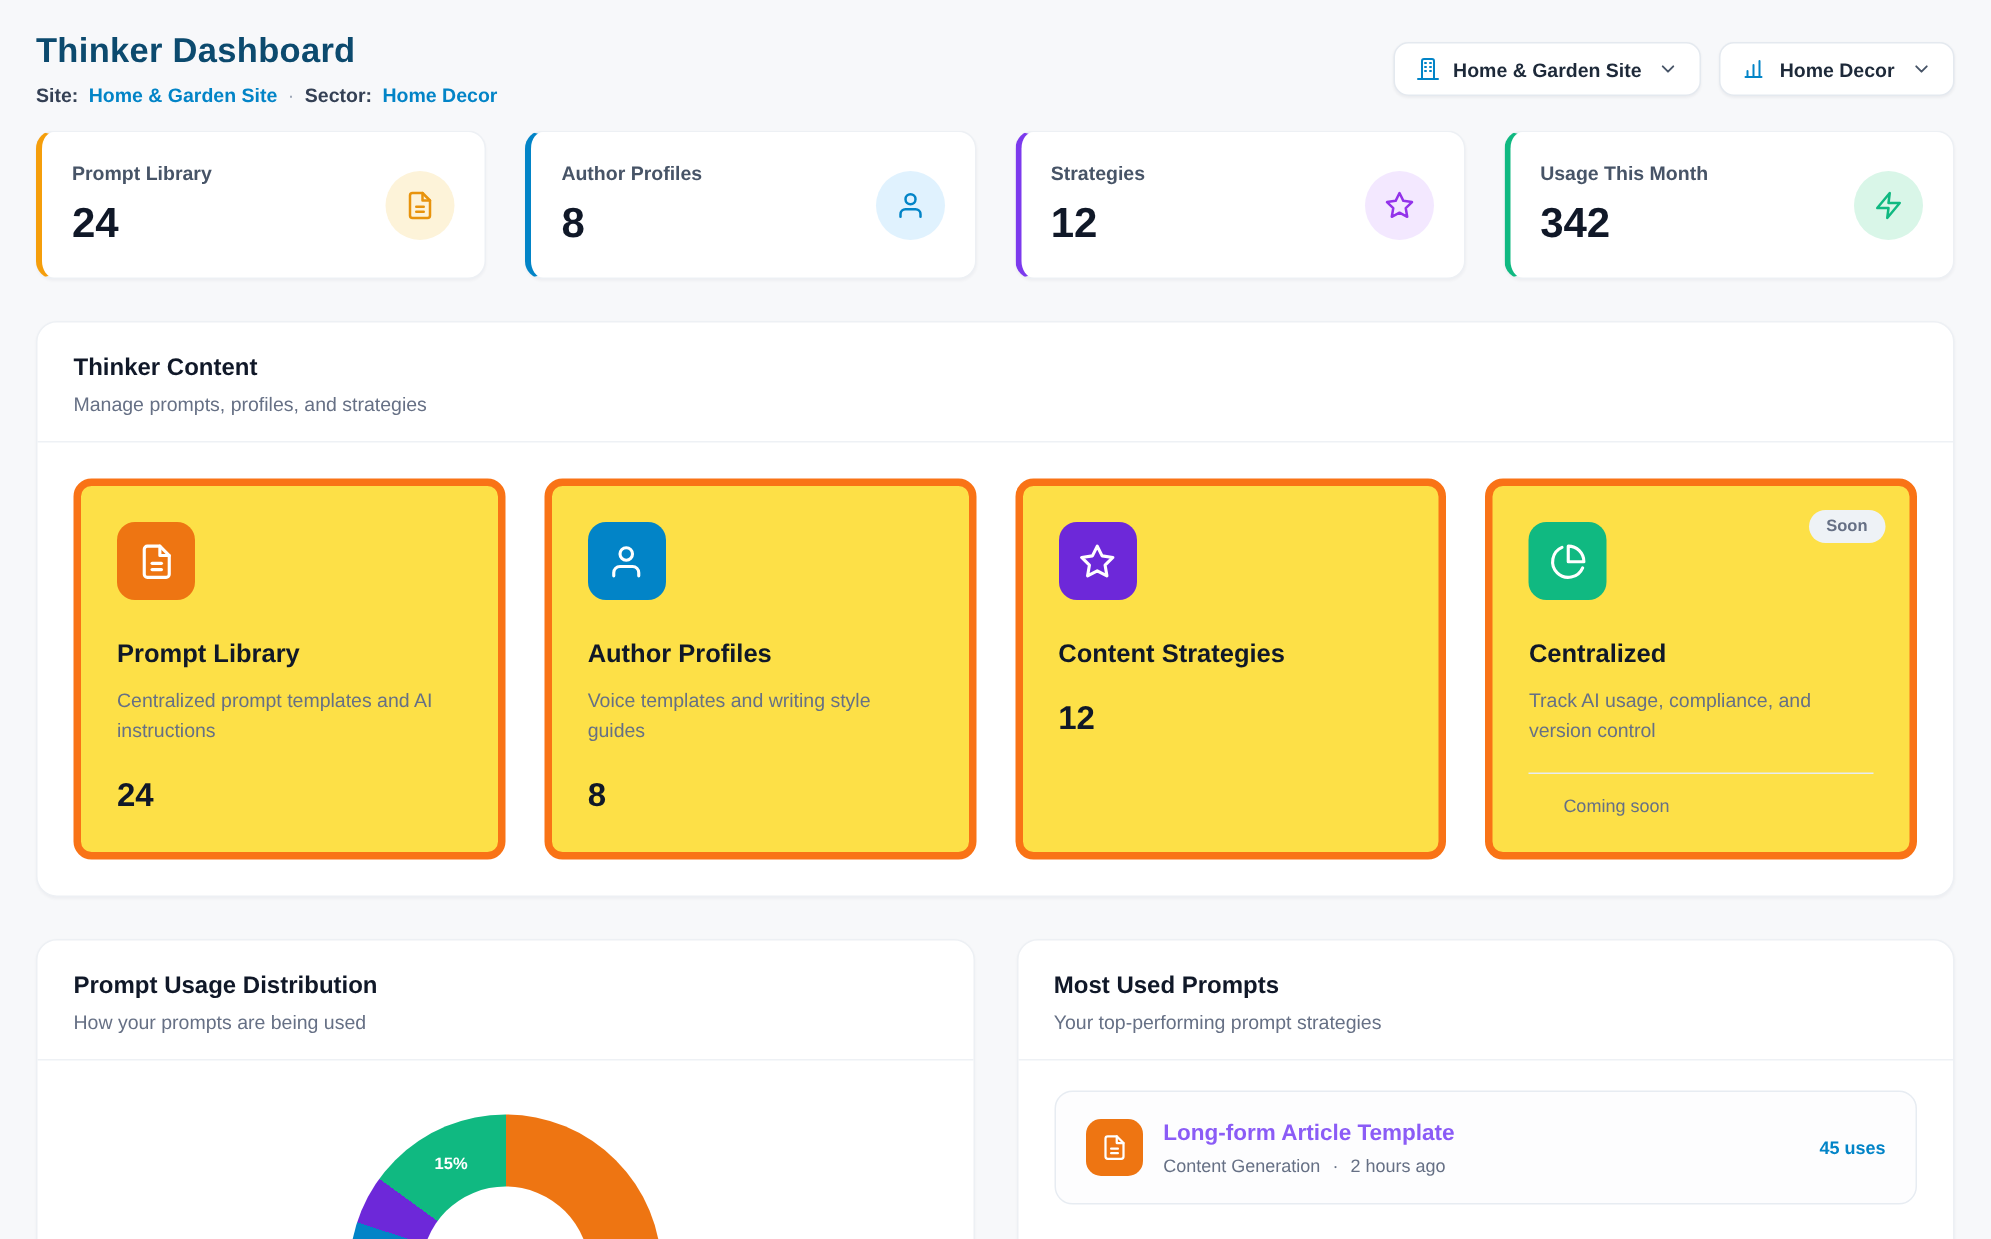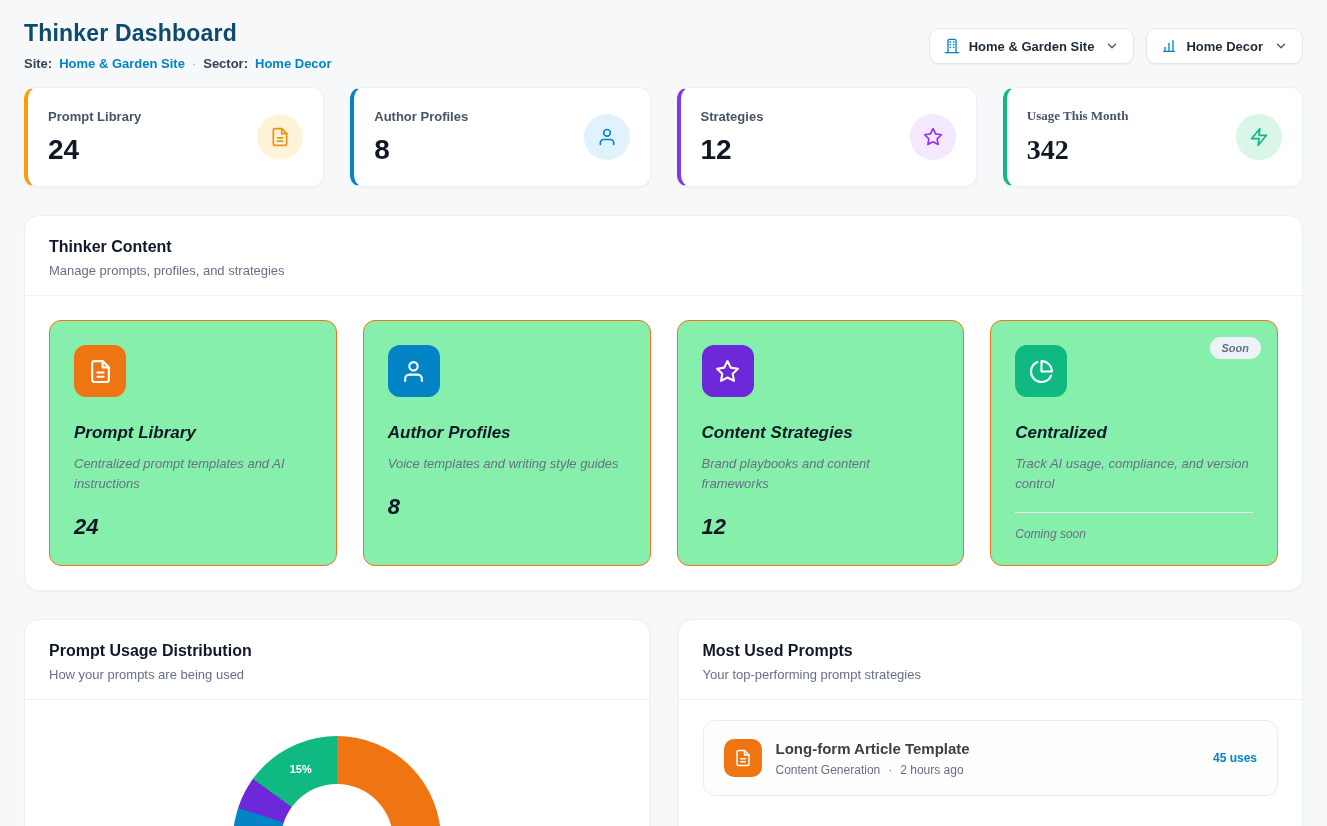--- a/index.html
+++ b/index.html
@@ -40,50 +40,50 @@
   .stat-label { font-size:13px; color:#475467; font-weight:600; }
   .stat-value { font-size:28px; font-weight:800; margin-top:10px; color:#101828; }
   .stat-icon { width:46px; height:46px; border-radius:50%; display:flex; align-items:center; justify-content:center; }
   .stat-icon svg { width:20px; height:20px; }
   .accent-orange { border-left-color:#f59e0b; }
   .accent-orange .stat-icon { background:#fdf3d9; color:#e8930c; }
   .accent-blue { border-left-color:#0284c7; }
   .accent-blue .stat-icon { background:#e0f2fe; color:#0284c7; }
   .accent-purple { border-left-color:#7c3aed; }
   .accent-purple .stat-icon { background:#f3e8ff; color:#9333ea; }
-  .accent-green { border-left-color:#10b981;font-family:Liberation Serif, serif; }
+  .accent-green { border-left-color:#10b981; }
   .accent-green .stat-icon { background:#d9f6e8; color:#10b981; }
 
   
   .panel {
     background:#fff; border:1px solid #edf0f4; border-radius:14px; margin-top:28px;
     box-shadow:0 1px 2px rgba(16,24,40,.04);
   }
   .panel-head { padding:22px 24px 17px; }
   .panel-title { font-size:16px; font-weight:700; color:#101828; }
   .panel-sub { font-size:13px; color:#667085; margin-top:7px; }
   .panel-divider { border-top:1px solid #eef1f5; }
 
   
   .modules-grid { display:grid; grid-template-columns:repeat(4,1fr); gap:26px; padding:24px; }
   .module-card {
-    border:1px solid #f97316; border-radius:12px; padding:24px; position:relative;
-    min-height:238px; background:#86efac; cursor:pointer;font-style:italic;
+    border:5px solid #f97316; border-radius:12px; padding:24px; position:relative;
+    min-height:238px; background:#fde047; cursor:pointer;
   }
   .module-icon { width:52px; height:52px; border-radius:12px; display:flex; align-items:center; justify-content:center; color:#fff; }
   .module-icon svg { width:25px; height:25px; }
   .module-title { font-size:17px; font-weight:700; margin-top:26px; color:#101828; }
   .module-desc { font-size:13px; color:#667085; margin-top:11px; line-height:1.55; max-width:240px; }
   .module-value { font-size:22px; font-weight:800; margin-top:20px; color:#101828; }
   .badge {
     position:absolute; top:16px; right:16px; background:#eef2f6; color:#667085;
     font-size:11px; font-weight:700; padding:5px 12px; border-radius:999px;
   }
   .mod-divider { border-top:1px solid #e7ecf2; margin-top:18px; }
-  .coming-soon { font-size:12px; color:#667085; margin-top:14px; }
+  .coming-soon { font-size:12px; color:#667085; margin-top:14px;margin-left:23px; }
   .bg-orange { background:#ee7512; }
   .bg-blue { background:#0284c7; }
   .bg-purple { background:#6d28d9; }
   .bg-green { background:#10b981; }
 
   
   .bottom-grid { display:grid; grid-template-columns:1fr 1fr; gap:28px; margin-top:28px; }
   .bottom-grid .panel { margin-top:0; }
   .chart-body { position:relative; height:280px; display:flex; justify-content:center; padding-top:36px; }
   .donut { width:208px; height:208px; border-radius:50%; position:relative; }
@@ -96,21 +96,21 @@
   .prompt-item {
     display:flex; align-items:center; gap:14px; border:1px solid #e7ecf2;
     background:#fdfdfe; border-radius:12px; padding:18px 20px; cursor:pointer;
   }
   .prompt-icon {
     width:38px; height:38px; border-radius:10px; background:#ee7512; color:#fff;
     display:flex; align-items:center; justify-content:center; flex:0 0 auto;
   }
   .prompt-icon svg { width:18px; height:18px; }
   .prompt-info { flex:1; }
-  .prompt-title { font-size:15px; font-weight:700; color:#404040; }
+  .prompt-title { font-size:15px; font-weight:700; color:#8b5cf6; }
   .prompt-meta { font-size:12px; color:#667085; margin-top:6px; display:flex; gap:8px; align-items:center; }
   .prompt-uses { font-size:12px; font-weight:700; color:#0284c7; }
 </style>
 </head>
 <body>
 
 <div class="container">
 
   <div class="topbar">
     <div>
@@ -248,21 +248,20 @@
         <div class="module-value">8</div>
       </div>
 
       <div class="module-card">
         <div class="module-icon bg-purple">
             <svg viewBox="0 0 24 24" fill="none" stroke="currentColor" stroke-width="2" stroke-linecap="round" stroke-linejoin="round">
               <polygon points="12 2 15.09 8.26 22 9.27 17 14.14 18.18 21.02 12 17.77 5.82 21.02 7 14.14 2 9.27 8.91 8.26 12 2"></polygon>
             </svg>
           </div>
         <div class="module-title">Content Strategies</div>
-        <div class="module-desc">Brand playbooks and content frameworks</div>
         <div class="module-value">12</div>
       </div>
 
       <div class="module-card">
         <span class="badge">Soon</span>
         <div class="module-icon bg-green">
             <svg viewBox="0 0 24 24" fill="none" stroke="currentColor" stroke-width="2" stroke-linecap="round" stroke-linejoin="round">
               <path d="M21.21 15.89A10 10 0 1 1 8 2.83"></path>
               <path d="M22 12A10 10 0 0 0 12 2v10z"></path>
             </svg>

